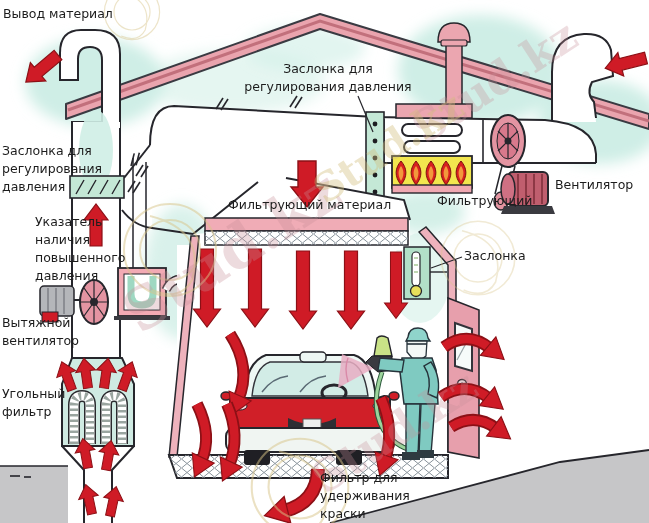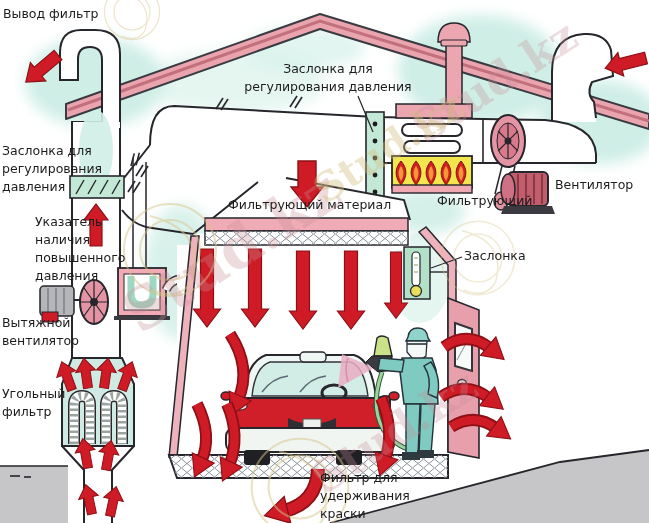--- a/index.html
+++ b/index.html
@@ -321,21 +321,21 @@
     <use href="#logo" transform="translate(300,487) scale(1.05)" opacity=".5"></use>
     <use href="#logo" transform="translate(478,258) scale(.8)" opacity=".35"></use>
     <use href="#logo" transform="translate(132,12) scale(.6)" opacity=".45"></use>
     <text transform="translate(140,335) rotate(-33)" font-family="DejaVu Serif, serif" font-weight="bold" font-size="58" fill="#c89098" fill-opacity=".32">Stud.kz</text>
     <text transform="translate(325,495) rotate(-33)" font-family="DejaVu Serif, serif" font-weight="bold" font-size="44" fill="#c89098" fill-opacity=".3">Stud.kz</text>
     <text transform="translate(425,145) rotate(-33)" font-family="DejaVu Serif, serif" font-weight="bold" font-size="44" fill="#c89098" fill-opacity=".3">Stud.kz</text>
     <text transform="translate(325,205) rotate(-33)" font-family="DejaVu Serif, serif" font-weight="bold" font-size="40" fill="#d2bd7e" fill-opacity=".4">Stud.kz</text>
   </g>
 </svg>
 
-  <div class="lbl" style="left:3px;top:5px;">Вывод фильтр</div>
+  <div class="lbl" style="left:3px;top:5px;">Вывод материал</div>
   <div class="lbl center" style="left:223px;top:60px;width:210px;">Заслонка для
 регулирования давления</div>
   <div class="lbl" style="left:2px;top:142px;">Заслонка для
 регулирования
 давления</div>
   <div class="lbl" style="left:2px;top:213px;margin-left:33px;">Указатель
 наличия
 повышенного
 давления</div>
   <div class="lbl" style="left:2px;top:314px;">Вытяжной

